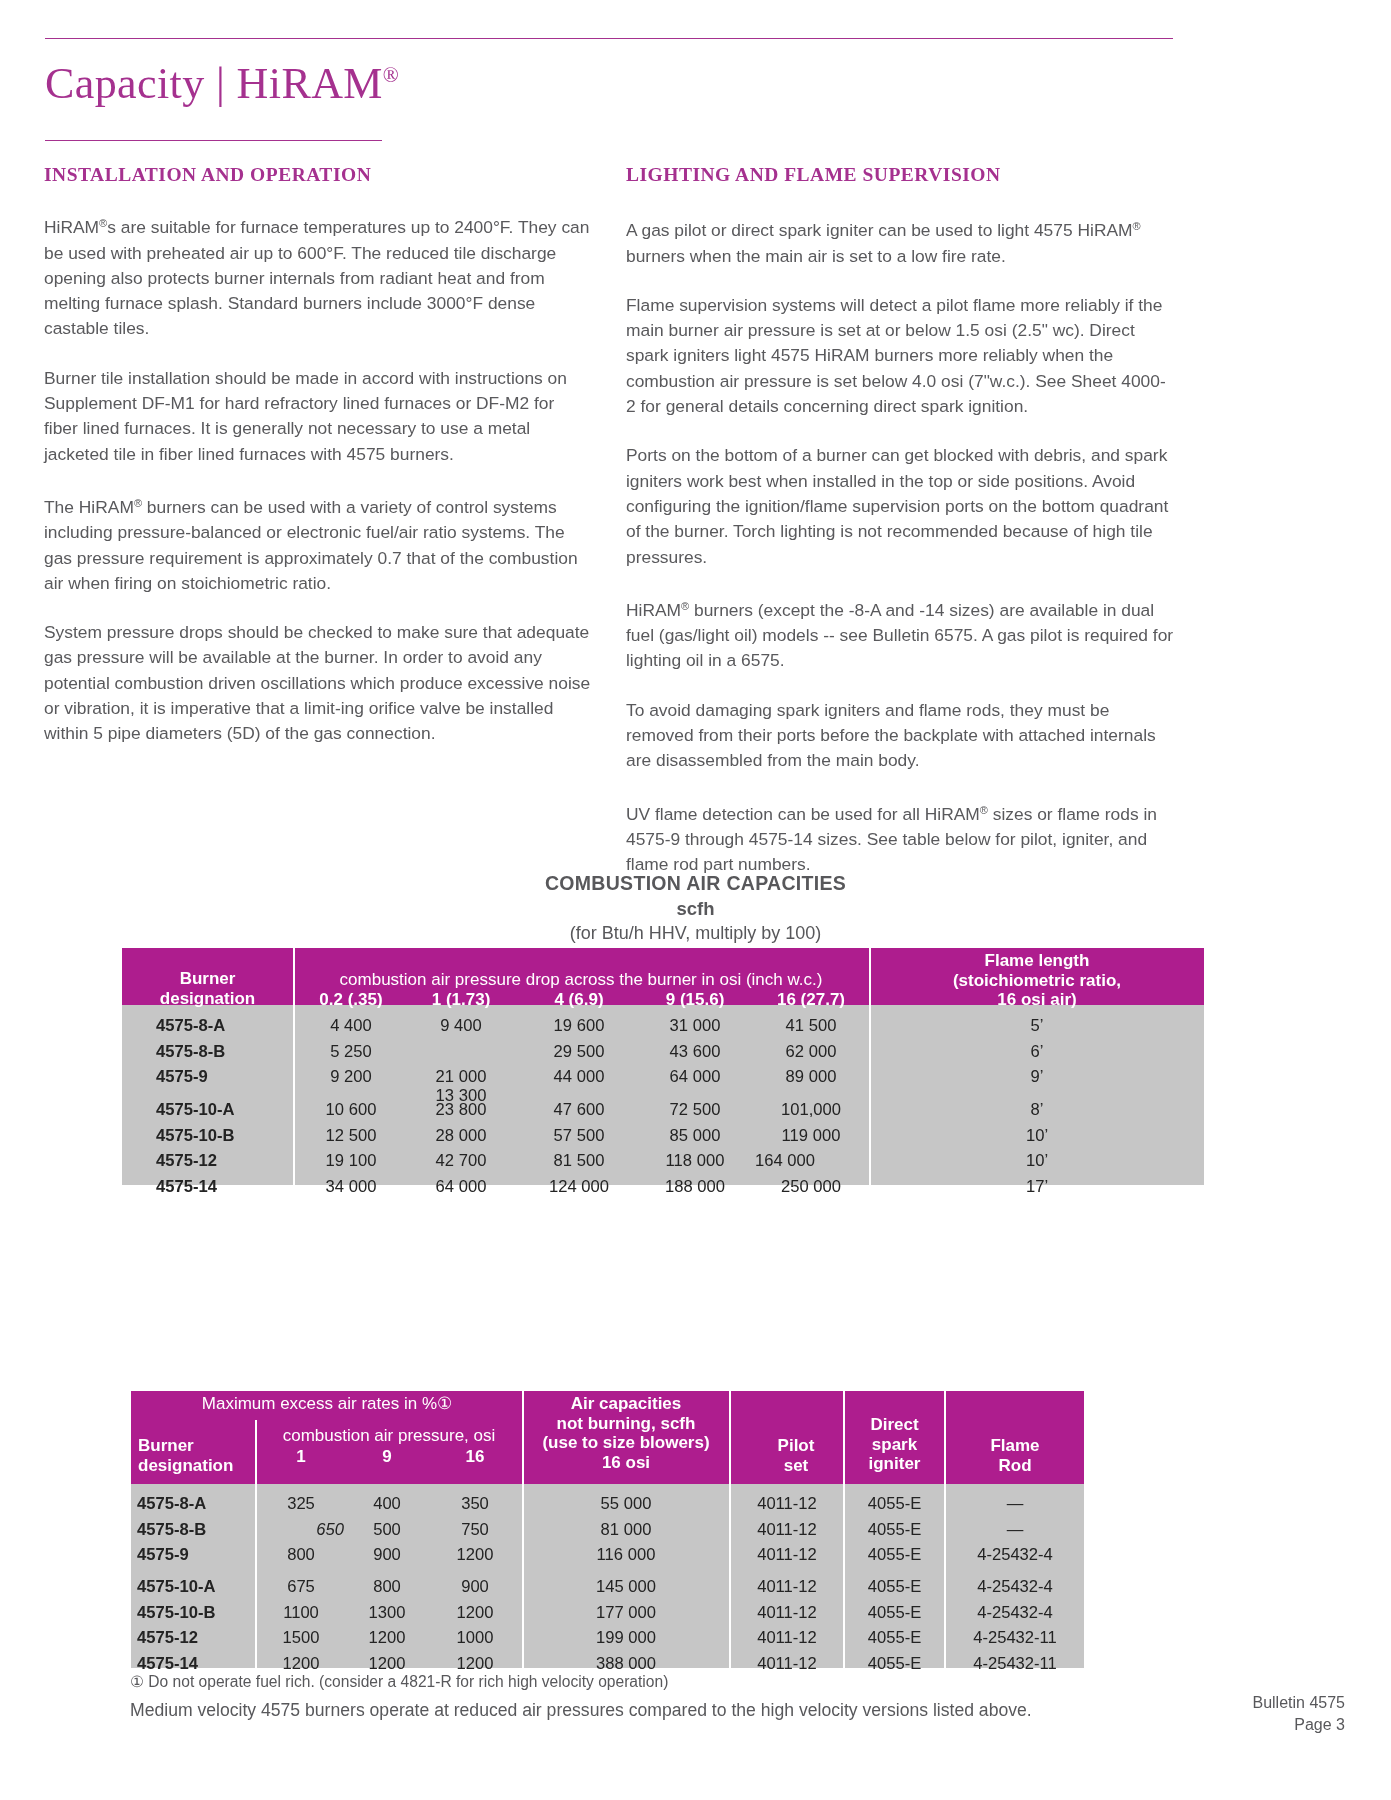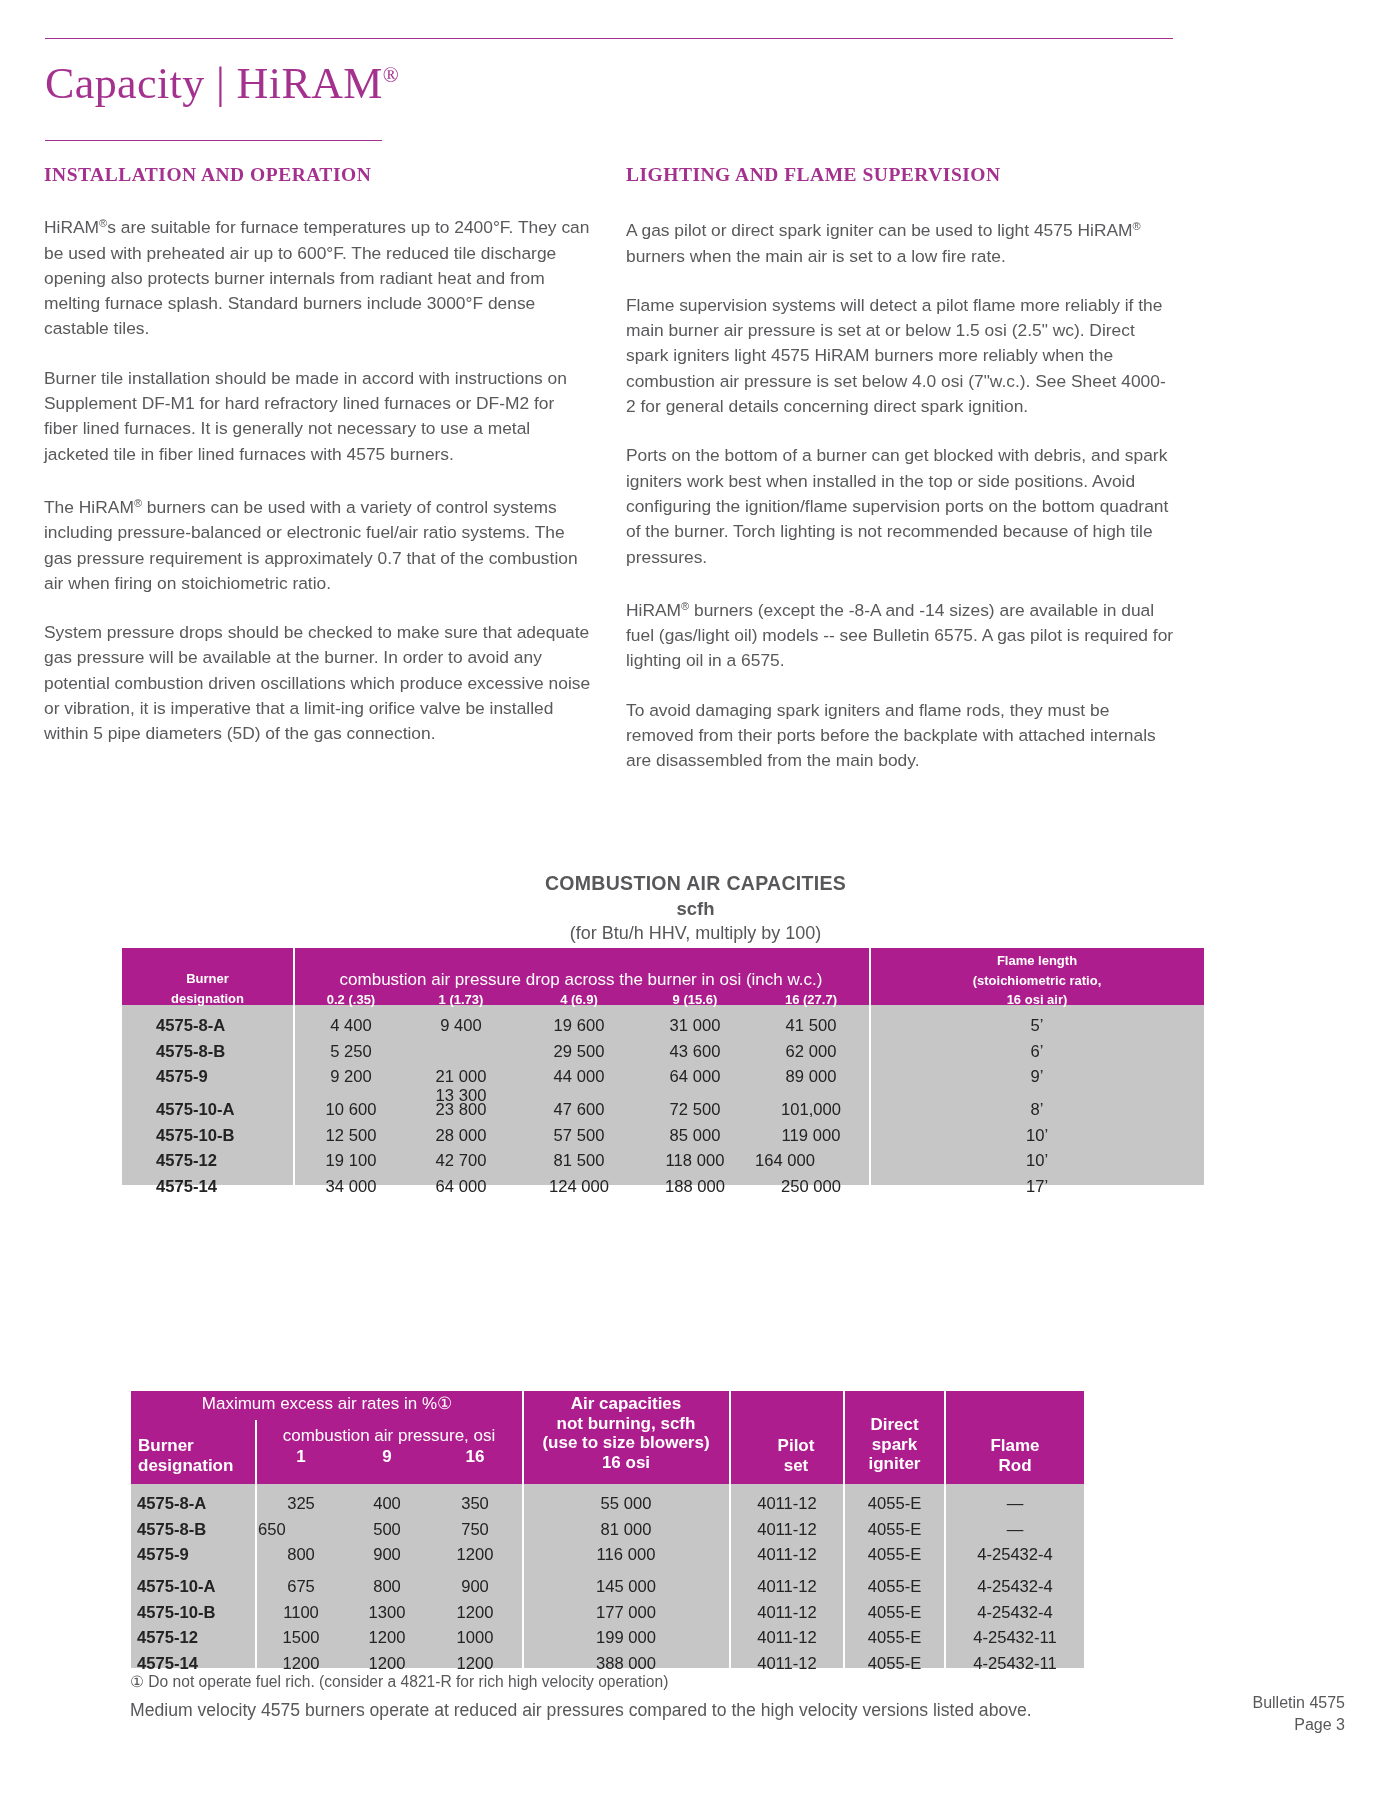--- a/index.html
+++ b/index.html
@@ -106,21 +106,21 @@
   #t1-body {
     position: absolute; left: 122px; top: 1005px;
     width: 1082px; height: 180px;
     background: #c6c6c6;
   }
   .vline { position: absolute; width: 2px; background: #ffffff; }
 
   .t1-col-hdr {
     position: absolute;
     color: #fff; font-weight: 700; text-align: center;
-    font-size: 13px; line-height: 20px;
+    font-size: 17px; line-height: 20px;
   }
   .t1-span {
     position: absolute; color: #fff; font-weight: 400;
     font-size: 17px; text-align: center;
   }
 
   .t1-row {
     position: absolute;
     font-size: 16.6px;
     color: #232323;
@@ -183,20 +183,21 @@
     <p>System pressure drops should be checked to make sure that adequate gas pressure will be available at the burner. In order to avoid any potential combustion driven oscillations which produce excessive noise or vibration, it is imperative that a limit-ing orifice valve be installed within 5 pipe diameters (5D) of the gas connection.</p>
   </div>
 
   <div class="col col-right">
     <div class="sec-head">LIGHTING AND FLAME SUPERVISION</div>
     <p>A gas pilot or direct spark igniter can be used to light 4575 HiRAM<sup class="reg">®</sup> burners when the main air is set to a low fire rate.</p>
     <p>Flame supervision systems will detect a pilot flame more reliably if the main burner air pressure is set at or below 1.5 osi (2.5" wc). Direct spark igniters light 4575 HiRAM burners more reliably when the combustion air pressure is set below 4.0 osi (7"w.c.). See Sheet 4000-2 for general details concerning direct spark ignition.</p>
     <p>Ports on the bottom of a burner can get blocked with debris, and spark igniters work best when installed in the top or side positions. Avoid configuring the ignition/flame supervision ports on the bottom quadrant of the burner. Torch lighting is not recommended because of high tile pressures.</p>
     <p>HiRAM<sup class="reg">®</sup> burners (except the -8-A and -14 sizes) are available in dual fuel (gas/light oil) models -- see Bulletin 6575. A gas pilot is required for lighting oil in a 6575.</p>
     <p>To avoid damaging spark igniters and flame rods, they must be removed from their ports before the backplate with attached internals are disassembled from the main body.</p>
+    <p>UV flame detection can be used for all HiRAM<sup class="reg">®</sup> sizes or flame rods in 4575-9 through 4575-14 sizes. See table below for pilot, igniter, and flame rod part numbers.</p>
   </div>
 
   <div class="tbl-caption">
     <div class="l1">COMBUSTION AIR CAPACITIES</div>
     <div class="l2">scfh</div>
     <div class="l3">(for Btu/h HHV, multiply by 100)</div>
   </div>
 
   <div id="t1-head"></div>
   <div id="t1-body"></div>
@@ -339,21 +340,21 @@
         <div style="position: absolute; left: 127px; top: 0px; width: 86px; text-align: center;">325</div>
         <div style="position: absolute; left: 213px; top: 0px; width: 86px; text-align: center;">400</div>
         <div style="position: absolute; left: 299px; top: 0px; width: 90px; text-align: center;">350</div>
         <div style="position: absolute; left: 394px; top: 0px; width: 202px; text-align: center;">55 000</div>
         <div style="position: absolute; left: 601px; top: 0px; width: 110px; text-align: center;">4011-12</div>
         <div style="position: absolute; left: 715px; top: 0px; width: 97px; text-align: center;">4055-E</div>
         <div style="position: absolute; left: 816px; top: 0px; width: 136px; text-align: center;">—</div>
       </div>
       <div class="t2-row" style="left: 131px; top: 1519.5px; width: 953px; height: 25px;">
         <div style="position: absolute; left: 6px; top: 0px; width: 150px; text-align: left; font-weight: 700;">4575-8-B</div>
-        <div style="position: absolute; left: 127px; top: 0px; width: 86px; text-align: left;">650</div>
+        <div style="position: absolute; left: 127px; top: 0px; width: 86px; text-align: right; font-style: italic;">650</div>
         <div style="position: absolute; left: 213px; top: 0px; width: 86px; text-align: center;">500</div>
         <div style="position: absolute; left: 299px; top: 0px; width: 90px; text-align: center;">750</div>
         <div style="position: absolute; left: 394px; top: 0px; width: 202px; text-align: center;">81 000</div>
         <div style="position: absolute; left: 601px; top: 0px; width: 110px; text-align: center;">4011-12</div>
         <div style="position: absolute; left: 715px; top: 0px; width: 97px; text-align: center;">4055-E</div>
         <div style="position: absolute; left: 816px; top: 0px; width: 136px; text-align: center;">—</div>
       </div>
       <div class="t2-row" style="left: 131px; top: 1545px; width: 953px; height: 25px;">
         <div style="position: absolute; left: 6px; top: 0px; width: 150px; text-align: left; font-weight: 700;">4575-9</div>
         <div style="position: absolute; left: 127px; top: 0px; width: 86px; text-align: center;">800</div>

